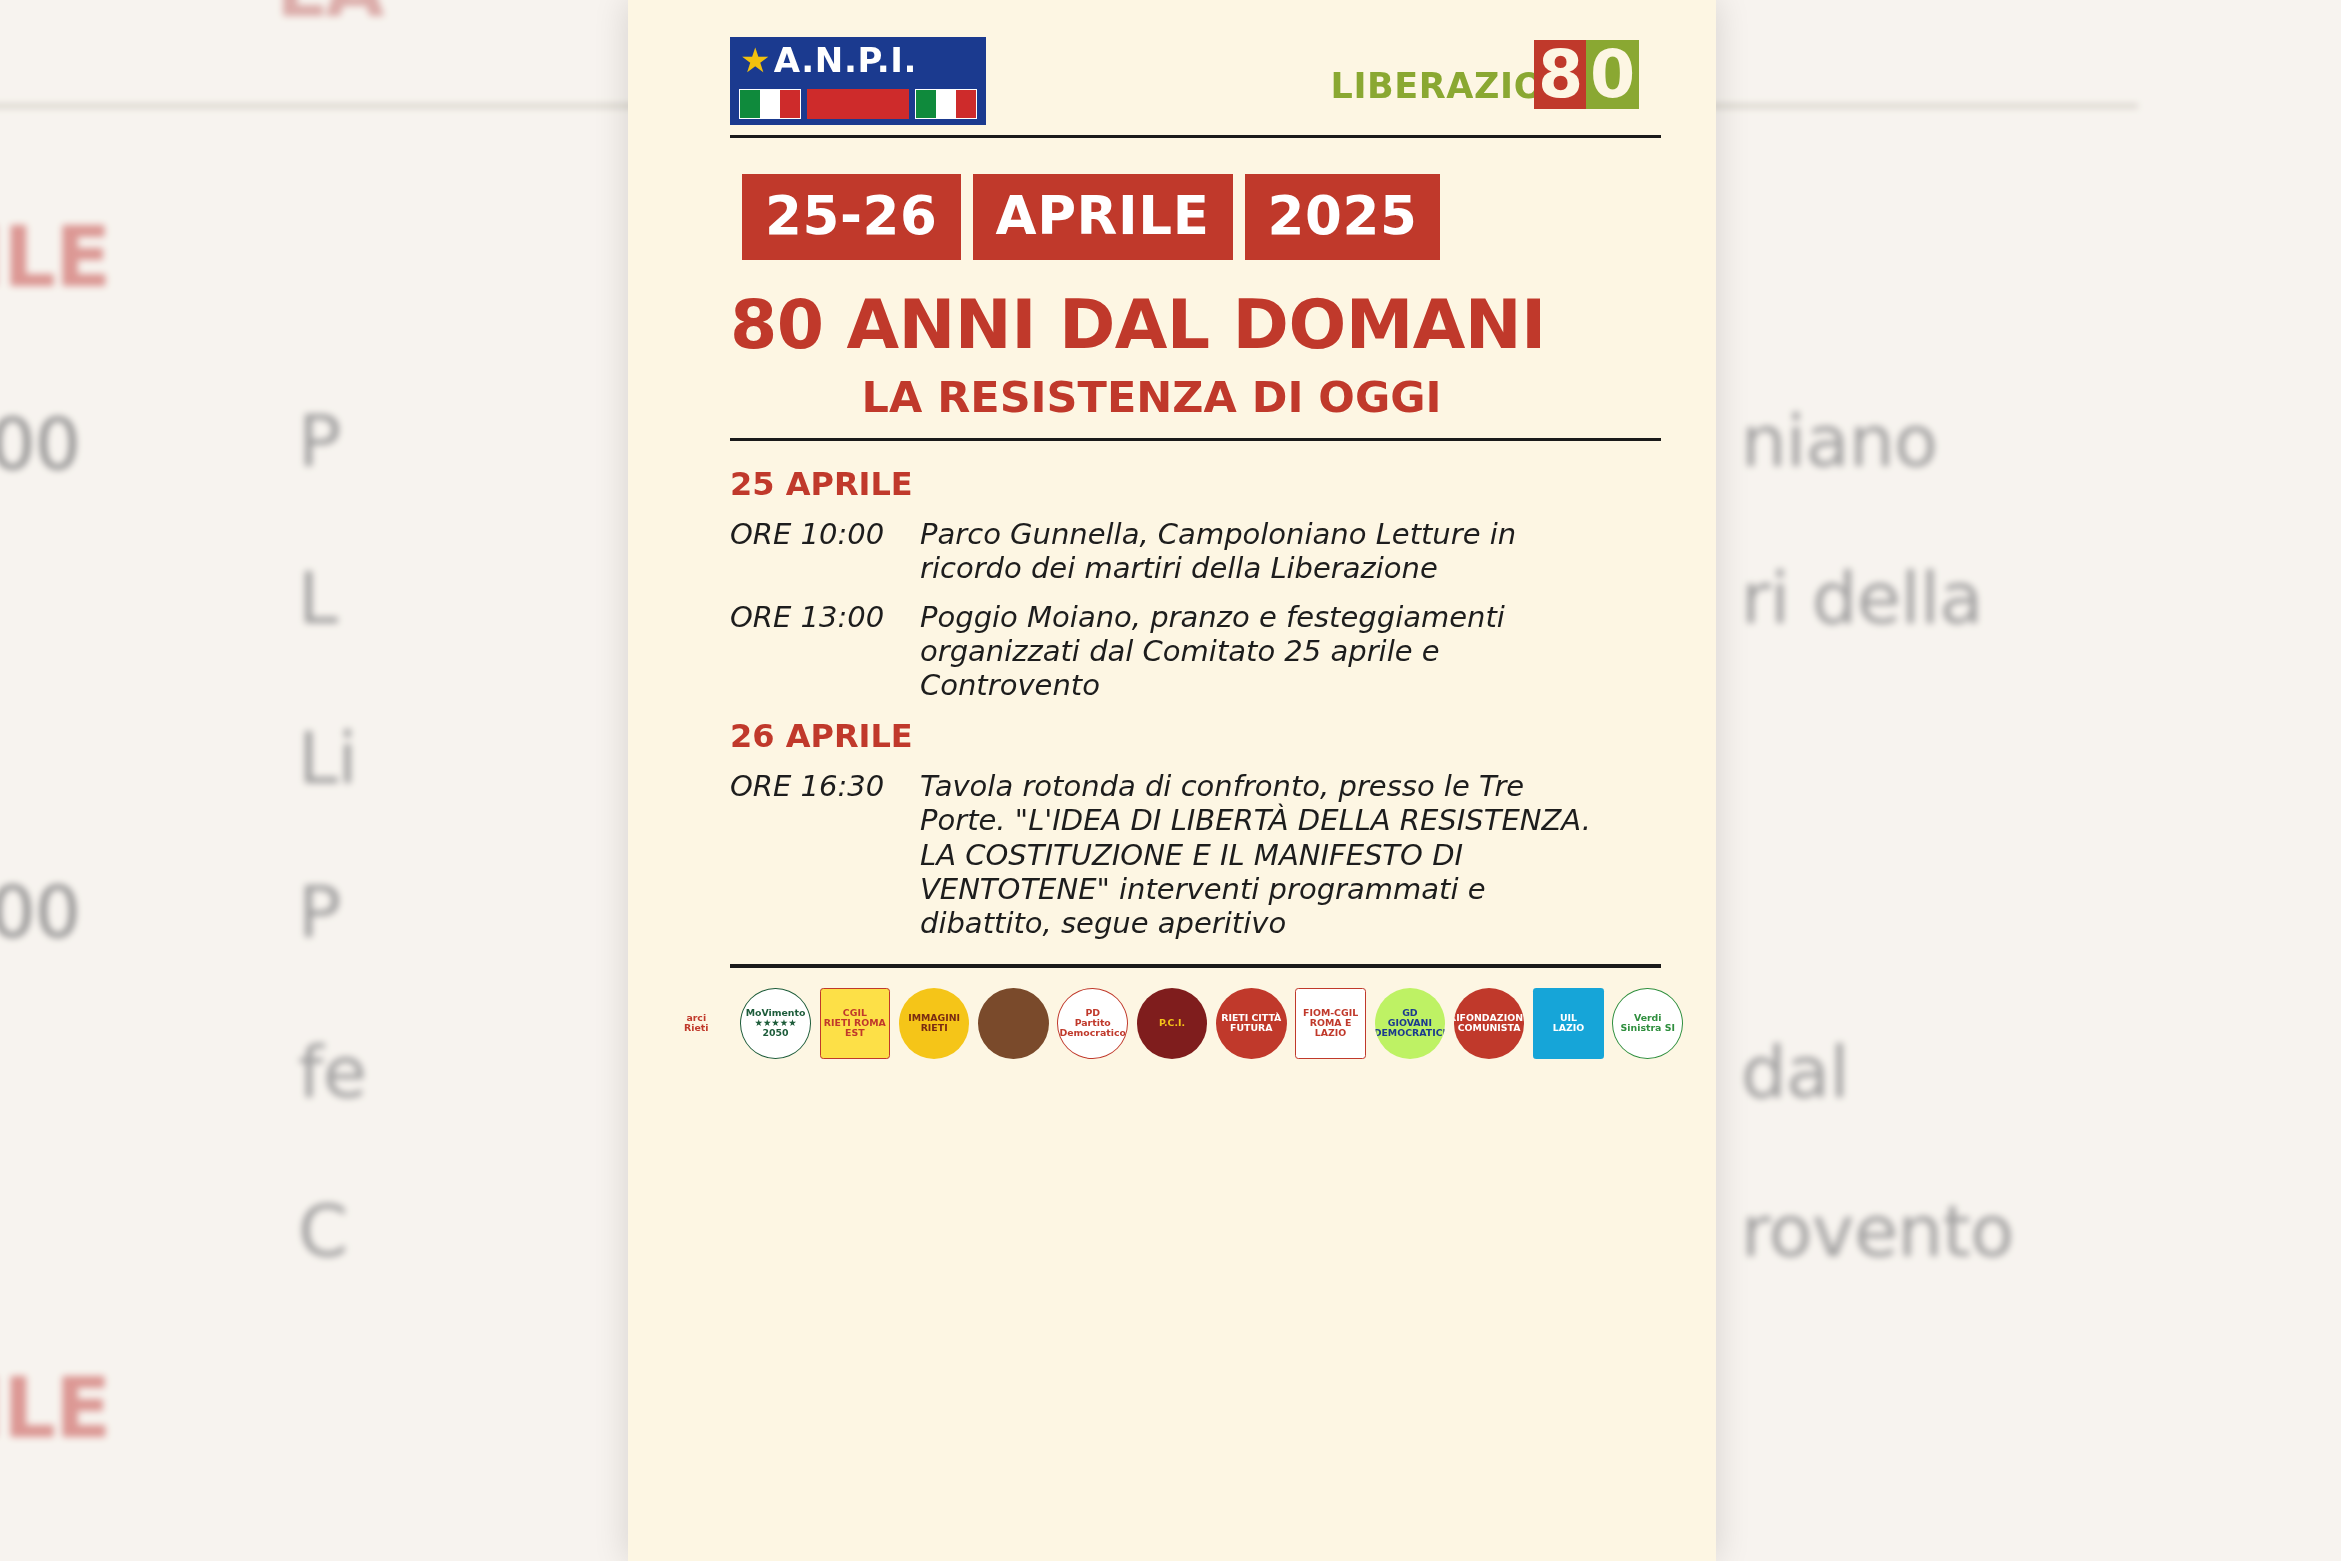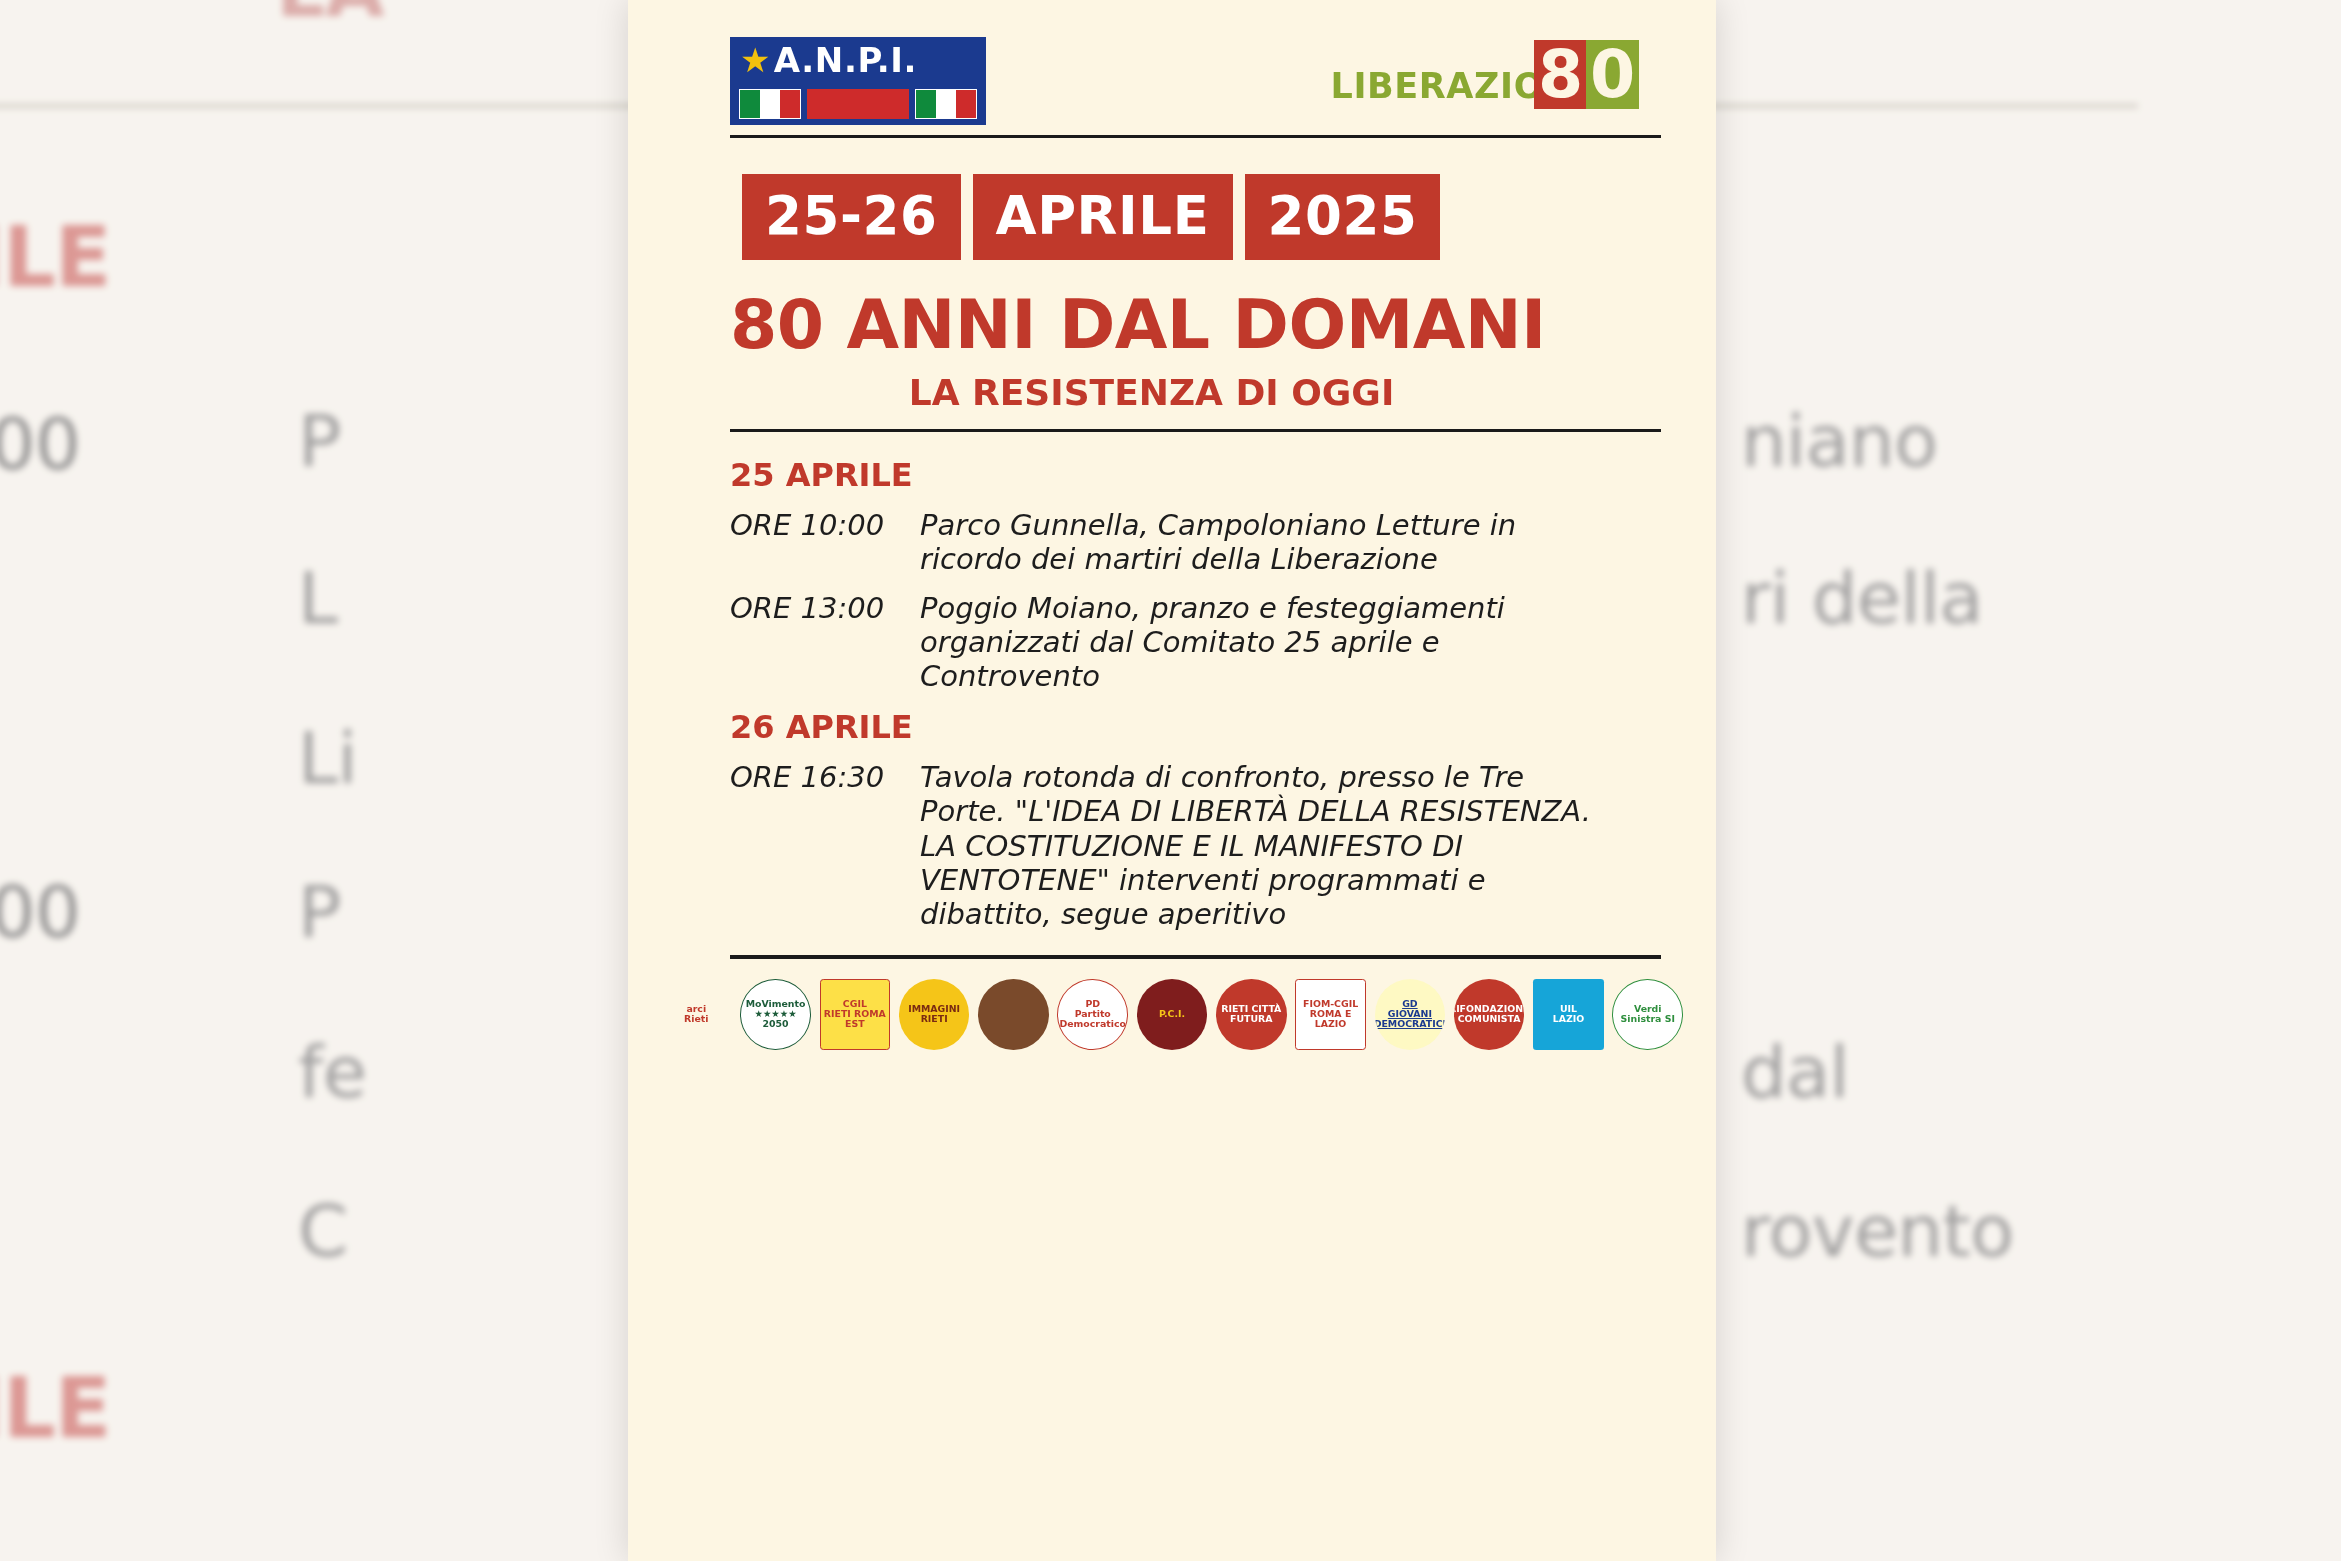--- a/index.html
+++ b/index.html
@@ -216,21 +216,21 @@
     color: #c0392b;
     font-size: 68px;
     font-weight: 900;
     letter-spacing: -0.6px;
     line-height: 1;
     font-family: "DejaVu Sans", sans-serif;
   }
   .sub-title {
     margin: 13.2px 0 0 102px;
     color: #c0392b;
-    font-size: 36px;
+    font-size: 43px;
     font-weight: 900;
     letter-spacing: 0px;
     font-family: "DejaVu Sans", sans-serif;
     text-align: center;
     width: 843px;
   }
   .rule2 {
     height: 3.3px;
     background: #1a1a1a;
     margin: 15.4px 55px 0 102px;
@@ -430,21 +430,21 @@
       <span>P.C.I.</span>
     </div>
     <div class="logo" style="background:#c0392b;color:#ffffff;">
       <span>RIETI CITTÀ</span>
       <span>FUTURA</span>
     </div>
     <div class="logo square" style="background:#ffffff;color:#c0392b;border:1.1px solid #c0392b;">
       <span>FIOM-CGIL</span>
       <span>ROMA E LAZIO</span>
     </div>
-    <div class="logo" style="background:#fef9c3;color:#1b3a8f;text-decoration:underline;">
+    <div class="logo" style="background:#bef264;color:#1b3a8f;">
       <span>GD</span>
       <span>GIOVANI DEMOCRATICI</span>
     </div>
     <div class="logo" style="background:#c0392b;color:#ffffff;">
       <span>RIFONDAZIONE</span>
       <span>COMUNISTA</span>
     </div>
     <div class="logo square" style="background:#16a5d8;color:#ffffff;">
       <span>UIL</span>
       <span>LAZIO</span>

